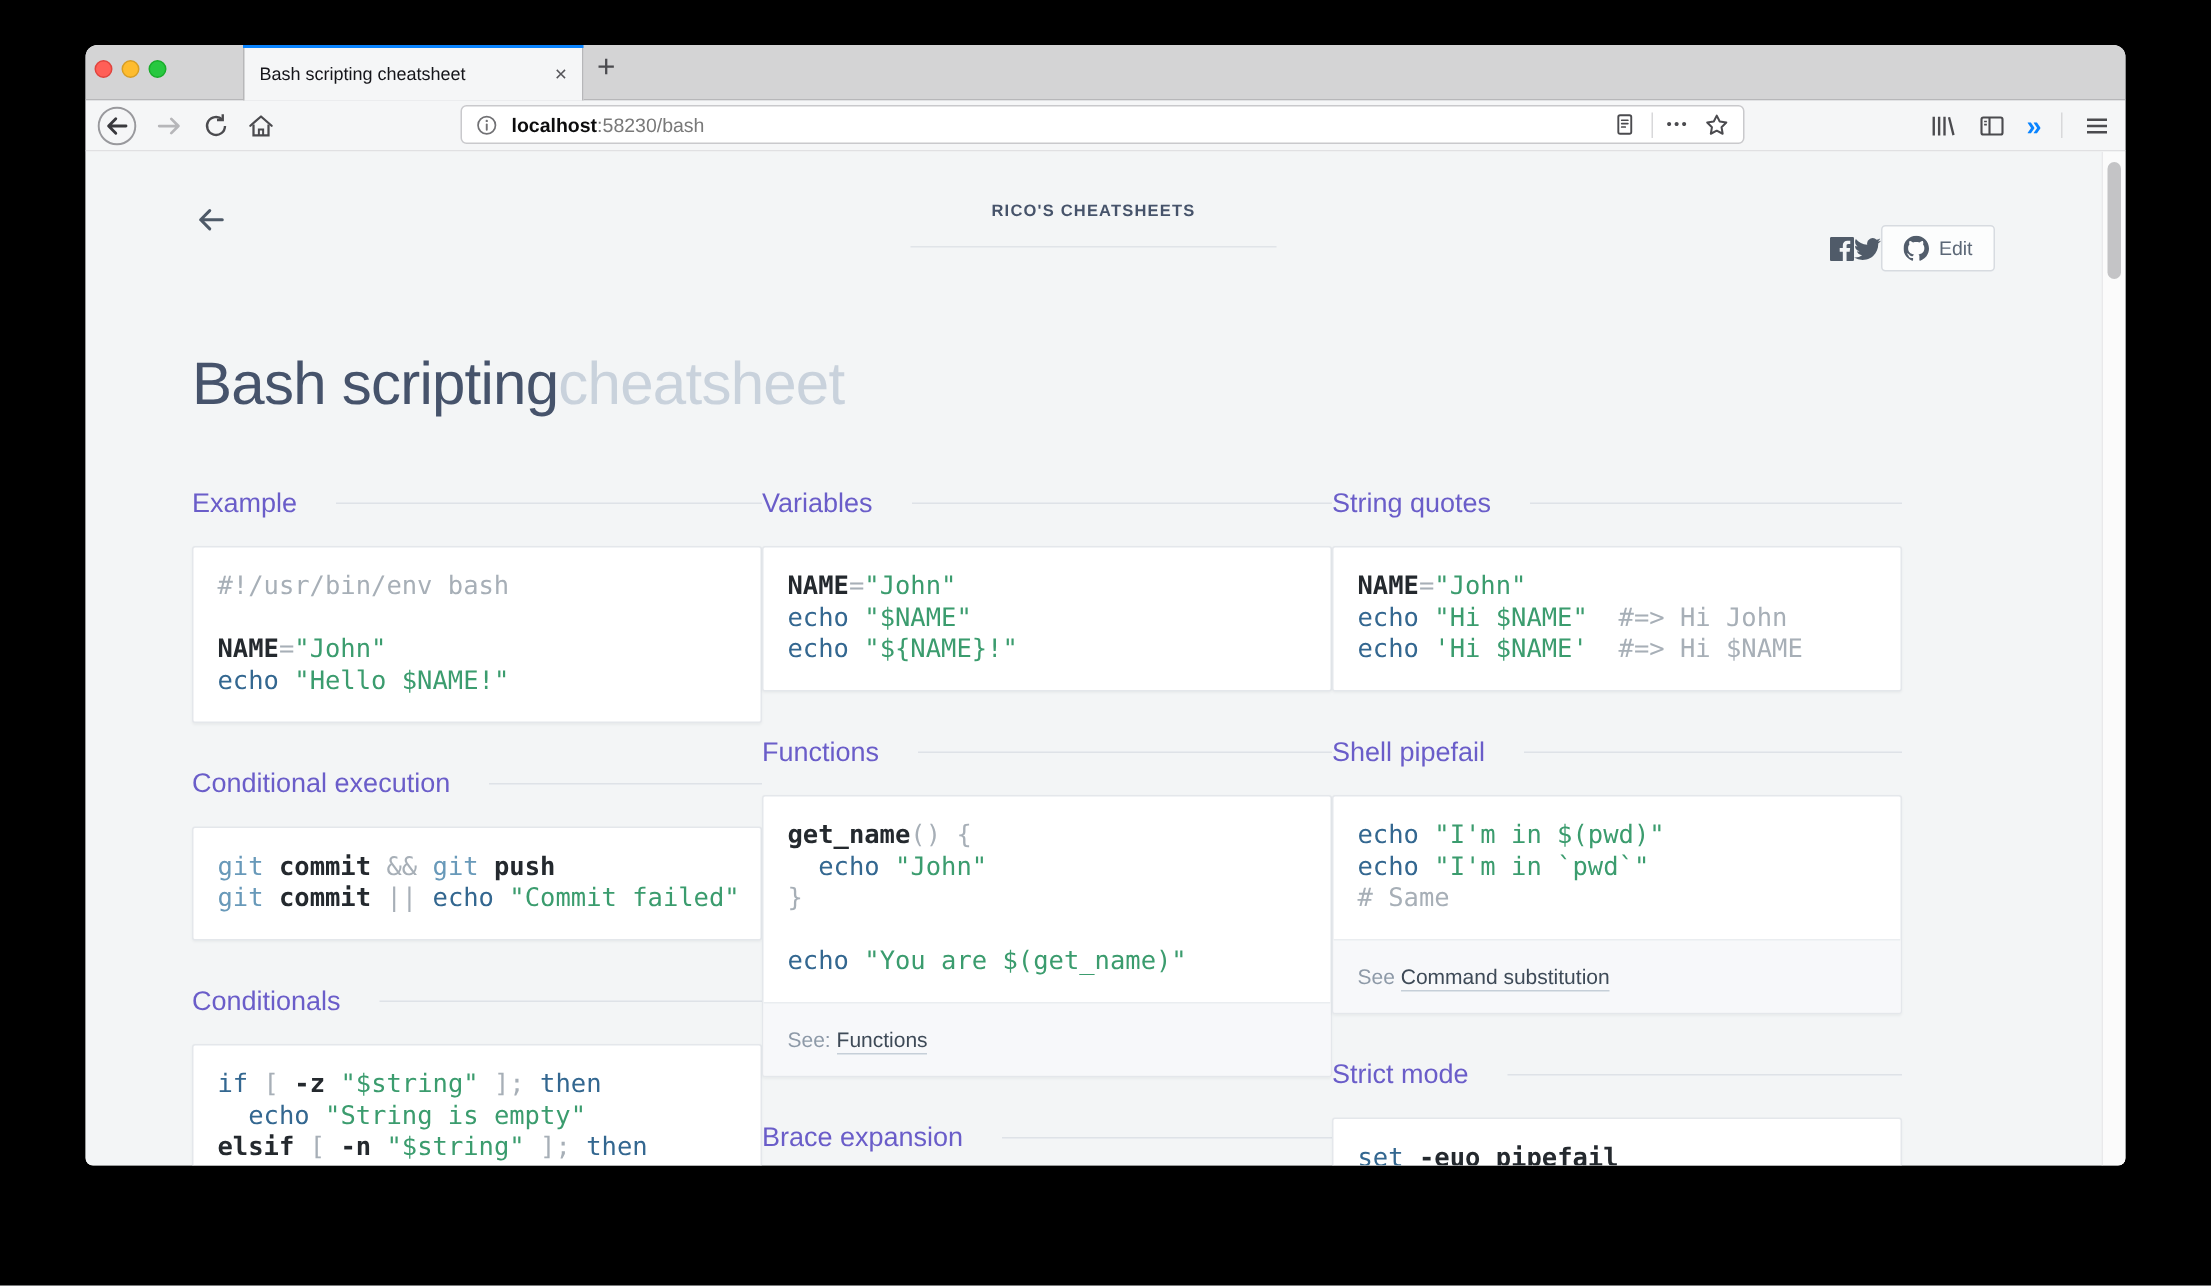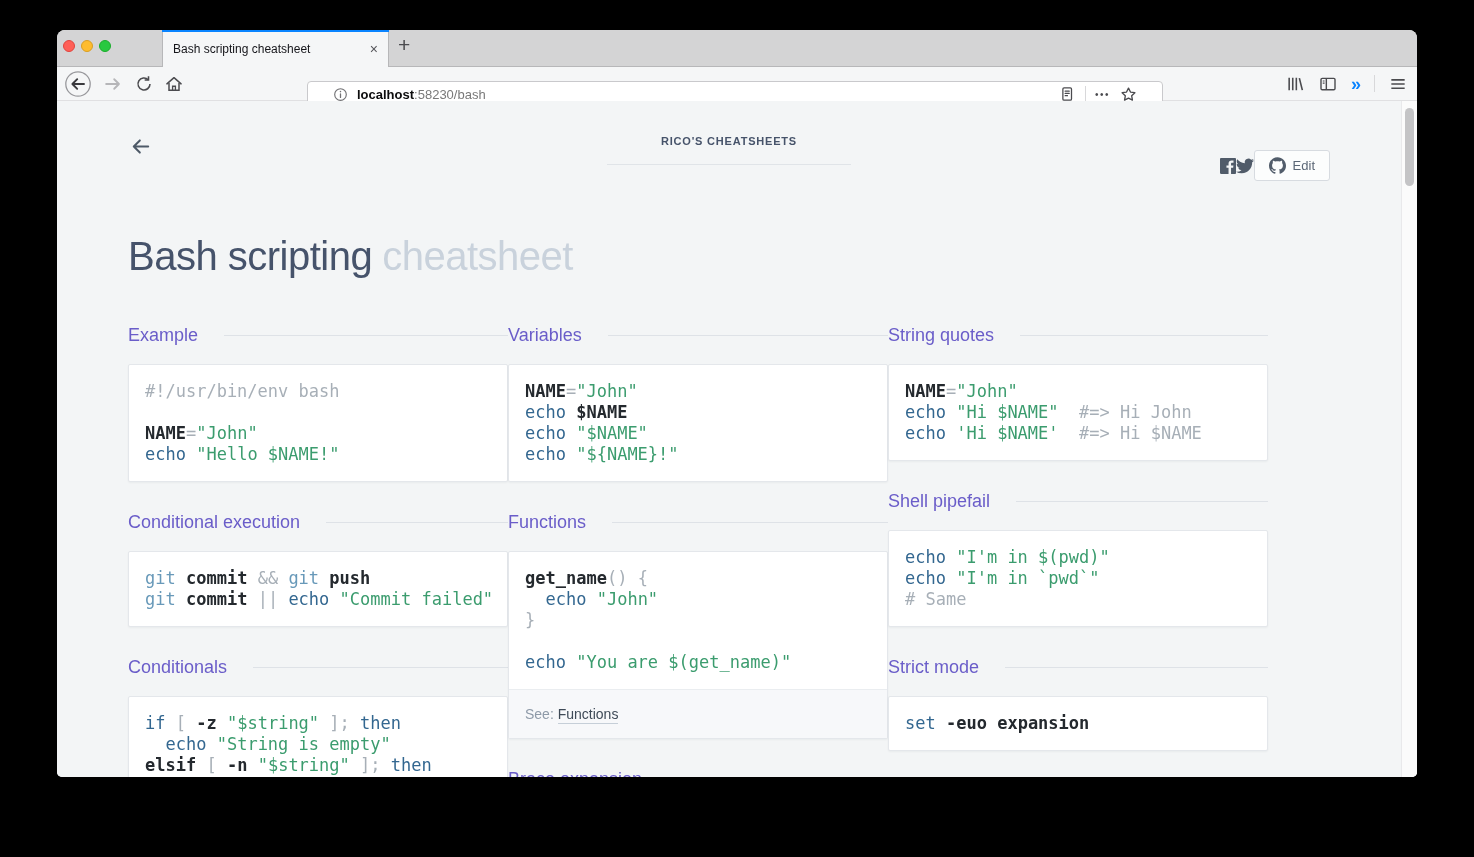--- a/index.html
+++ b/index.html
@@ -19,43 +19,43 @@
        display:flex;align-items:center;padding:0 8px 0 10px;}
   .tab::before{content:"";position:absolute;left:-1px;right:-1px;top:0;height:2px;background:var(--accent,#0a84ff);}
   .tab-title{font-size:12px;color:#15151a;flex:1;white-space:nowrap;overflow:hidden;}
   .tab-close{font-size:14px;color:#55555a;padding:0 2px;cursor:default;}
   .newtab{position:absolute;left:341px;top:3px;font-size:21px;font-weight:300;color:#4b4b4f;}
   
   .toolbar{height:34px;background:#f5f6f7;border-bottom:1px solid #e0e0e2;position:relative;
            display:flex;align-items:center;box-sizing:border-box;}
   .nav-icons{display:flex;align-items:center;gap:10px;padding-left:7px;}
   .icon-btn{display:flex;align-items:center;justify-content:center;}
-  .urlbar{position:absolute;left:250px;right:254px;top:14px;height:26px;background:#fff;
+  .urlbar{position:absolute;left:250px;right:254px;top:3px;height:26px;background:#fff;
           border:1px solid #c9c9cc;border-radius:4px;display:flex;align-items:center;
-          padding:0 24px;box-sizing:border-box;}
+          padding:0 8px;box-sizing:border-box;}
   .url-text{font-size:13px;color:#0c0c0d;margin-left:8px;white-space:nowrap;}
   .url-text .dim{color:#797979;}
   .urlbar-right{margin-left:auto;display:flex;align-items:center;gap:9px;}
   .vsep{width:1px;height:17px;background:#d8d8da;}
   .dots{font-size:10px;letter-spacing:1.5px;color:#4b4b4f;}
   .toolbar-right{position:absolute;right:9px;top:0;height:33px;display:flex;align-items:center;gap:13px;}
   .chevrons{color:var(--accent,#0a84ff);font-size:18px;font-weight:700;line-height:1;}
   
   .viewport{position:relative;height:676px;overflow:hidden;background:var(--page-bg,#f3f5f6);}
   .container{width:1202px;margin-left:71px;}
   .page-header{position:relative;margin-top:20px;height:60px;}
   .back-link{position:absolute;left:0;top:13px;}
   .site-title-wrap{width:244px;margin:0 auto;text-align:center;padding:10px 0 15px;border-bottom:1px solid #e0e4e8;}
   .site-title{font-size:11px;font-weight:700;letter-spacing:.8px;color:#46536a;}
   .header-actions{position:absolute;right:0;top:5px;display:flex;align-items:center;margin-top:24px;}
   .edit-btn{display:flex;align-items:center;gap:7px;background:#fcfdfd;border:1px solid #d7dbe0;
             border-radius:3px;padding:6px 14px;}
   .edit-label{font-size:13px;color:#5b6776;}
   h1.page-title{margin:52px 0 0;font-size:40px;line-height:46px;font-weight:400;letter-spacing:-.5px;color:#46536b;}
-  h1.page-title .muted{color:#c9d2dc;margin-left:10px;}
+  h1.page-title .muted{color:#c9d2dc;margin-left:0;}
   .columns{display:flex;margin-top:44px;}
   .col{width:380px;flex:none;}
   .section{margin-bottom:28px;}
   .section-heading{display:flex;align-items:center;font-size:18px;font-weight:400;
                    color:var(--c-h,#6a5dc9);margin:0 0 17px;line-height:24px;}
   .section-heading::after{content:"";flex:1;height:1px;background:#dee2e7;margin-left:26px;}
   .card{background:#fff;border:1px solid #e4e7eb;border-radius:2px;box-shadow:0 1px 2px rgba(40,50,60,.05);}
   .code{padding:16px;font-family:"DejaVu Sans Mono",monospace;font-size:17px;line-height:21px;color:#3c4858;}
   .code-line{min-height:21px;white-space:pre;}
   .tk-k{color:var(--c-k,#336790);}
@@ -243,21 +243,20 @@
             </section>
           </div>
           <div class="col">
             <section class="section">
               <h2 class="section-heading">
                 <span>Variables</span>
               </h2>
               <div class="card">
                 <div class="code">
                   <div class="code-line"><span class="tk-i">NAME</span><span class="tk-p">=</span><span class="tk-s">"John"</span></div>
-                  <div class="code-line"><span class="tk-k">echo</span><span class="tk-t"> </span><span class="tk-i">$NAME</span></div>
                   <div class="code-line"><span class="tk-k">echo</span><span class="tk-t"> </span><span class="tk-s">"$NAME"</span></div>
                   <div class="code-line"><span class="tk-k">echo</span><span class="tk-t"> </span><span class="tk-s">"${NAME}!"</span></div>
                 </div>
               </div>
             </section>
             <section class="section">
               <h2 class="section-heading">
                 <span>Functions</span>
               </h2>
               <div class="card">
@@ -293,29 +292,30 @@
             <section class="section">
               <h2 class="section-heading">
                 <span>Shell pipefail</span>
               </h2>
               <div class="card">
                 <div class="code">
                   <div class="code-line"><span class="tk-k">echo</span><span class="tk-t"> </span><span class="tk-s">"I'm in $(pwd)"</span></div>
                   <div class="code-line"><span class="tk-k">echo</span><span class="tk-t"> </span><span class="tk-s">"I'm in `pwd`"</span></div>
                   <div class="code-line"><span class="tk-c"># Same</span></div>
                 </div>
+                <div class="card-footer"><span class="ft-see">See </span><span class="ft-link">Command substitution</span></div>
               </div>
             </section>
             <section class="section">
               <h2 class="section-heading">
                 <span>Strict mode</span>
               </h2>
               <div class="card">
                 <div class="code">
-                  <div class="code-line"><span class="tk-k">set</span><span class="tk-t"> </span><span class="tk-i">-euo</span><span class="tk-t"> </span><span class="tk-i">expansion</span></div>
+                  <div class="code-line"><span class="tk-k">set</span><span class="tk-t"> </span><span class="tk-i">-euo</span><span class="tk-t"> </span><span class="tk-i">pipefail</span></div>
                 </div>
               </div>
             </section>
           </div>
         </div>
     </div>
 
     <div class="scroll-track">
       <div class="scroll-thumb"></div>
     </div>

